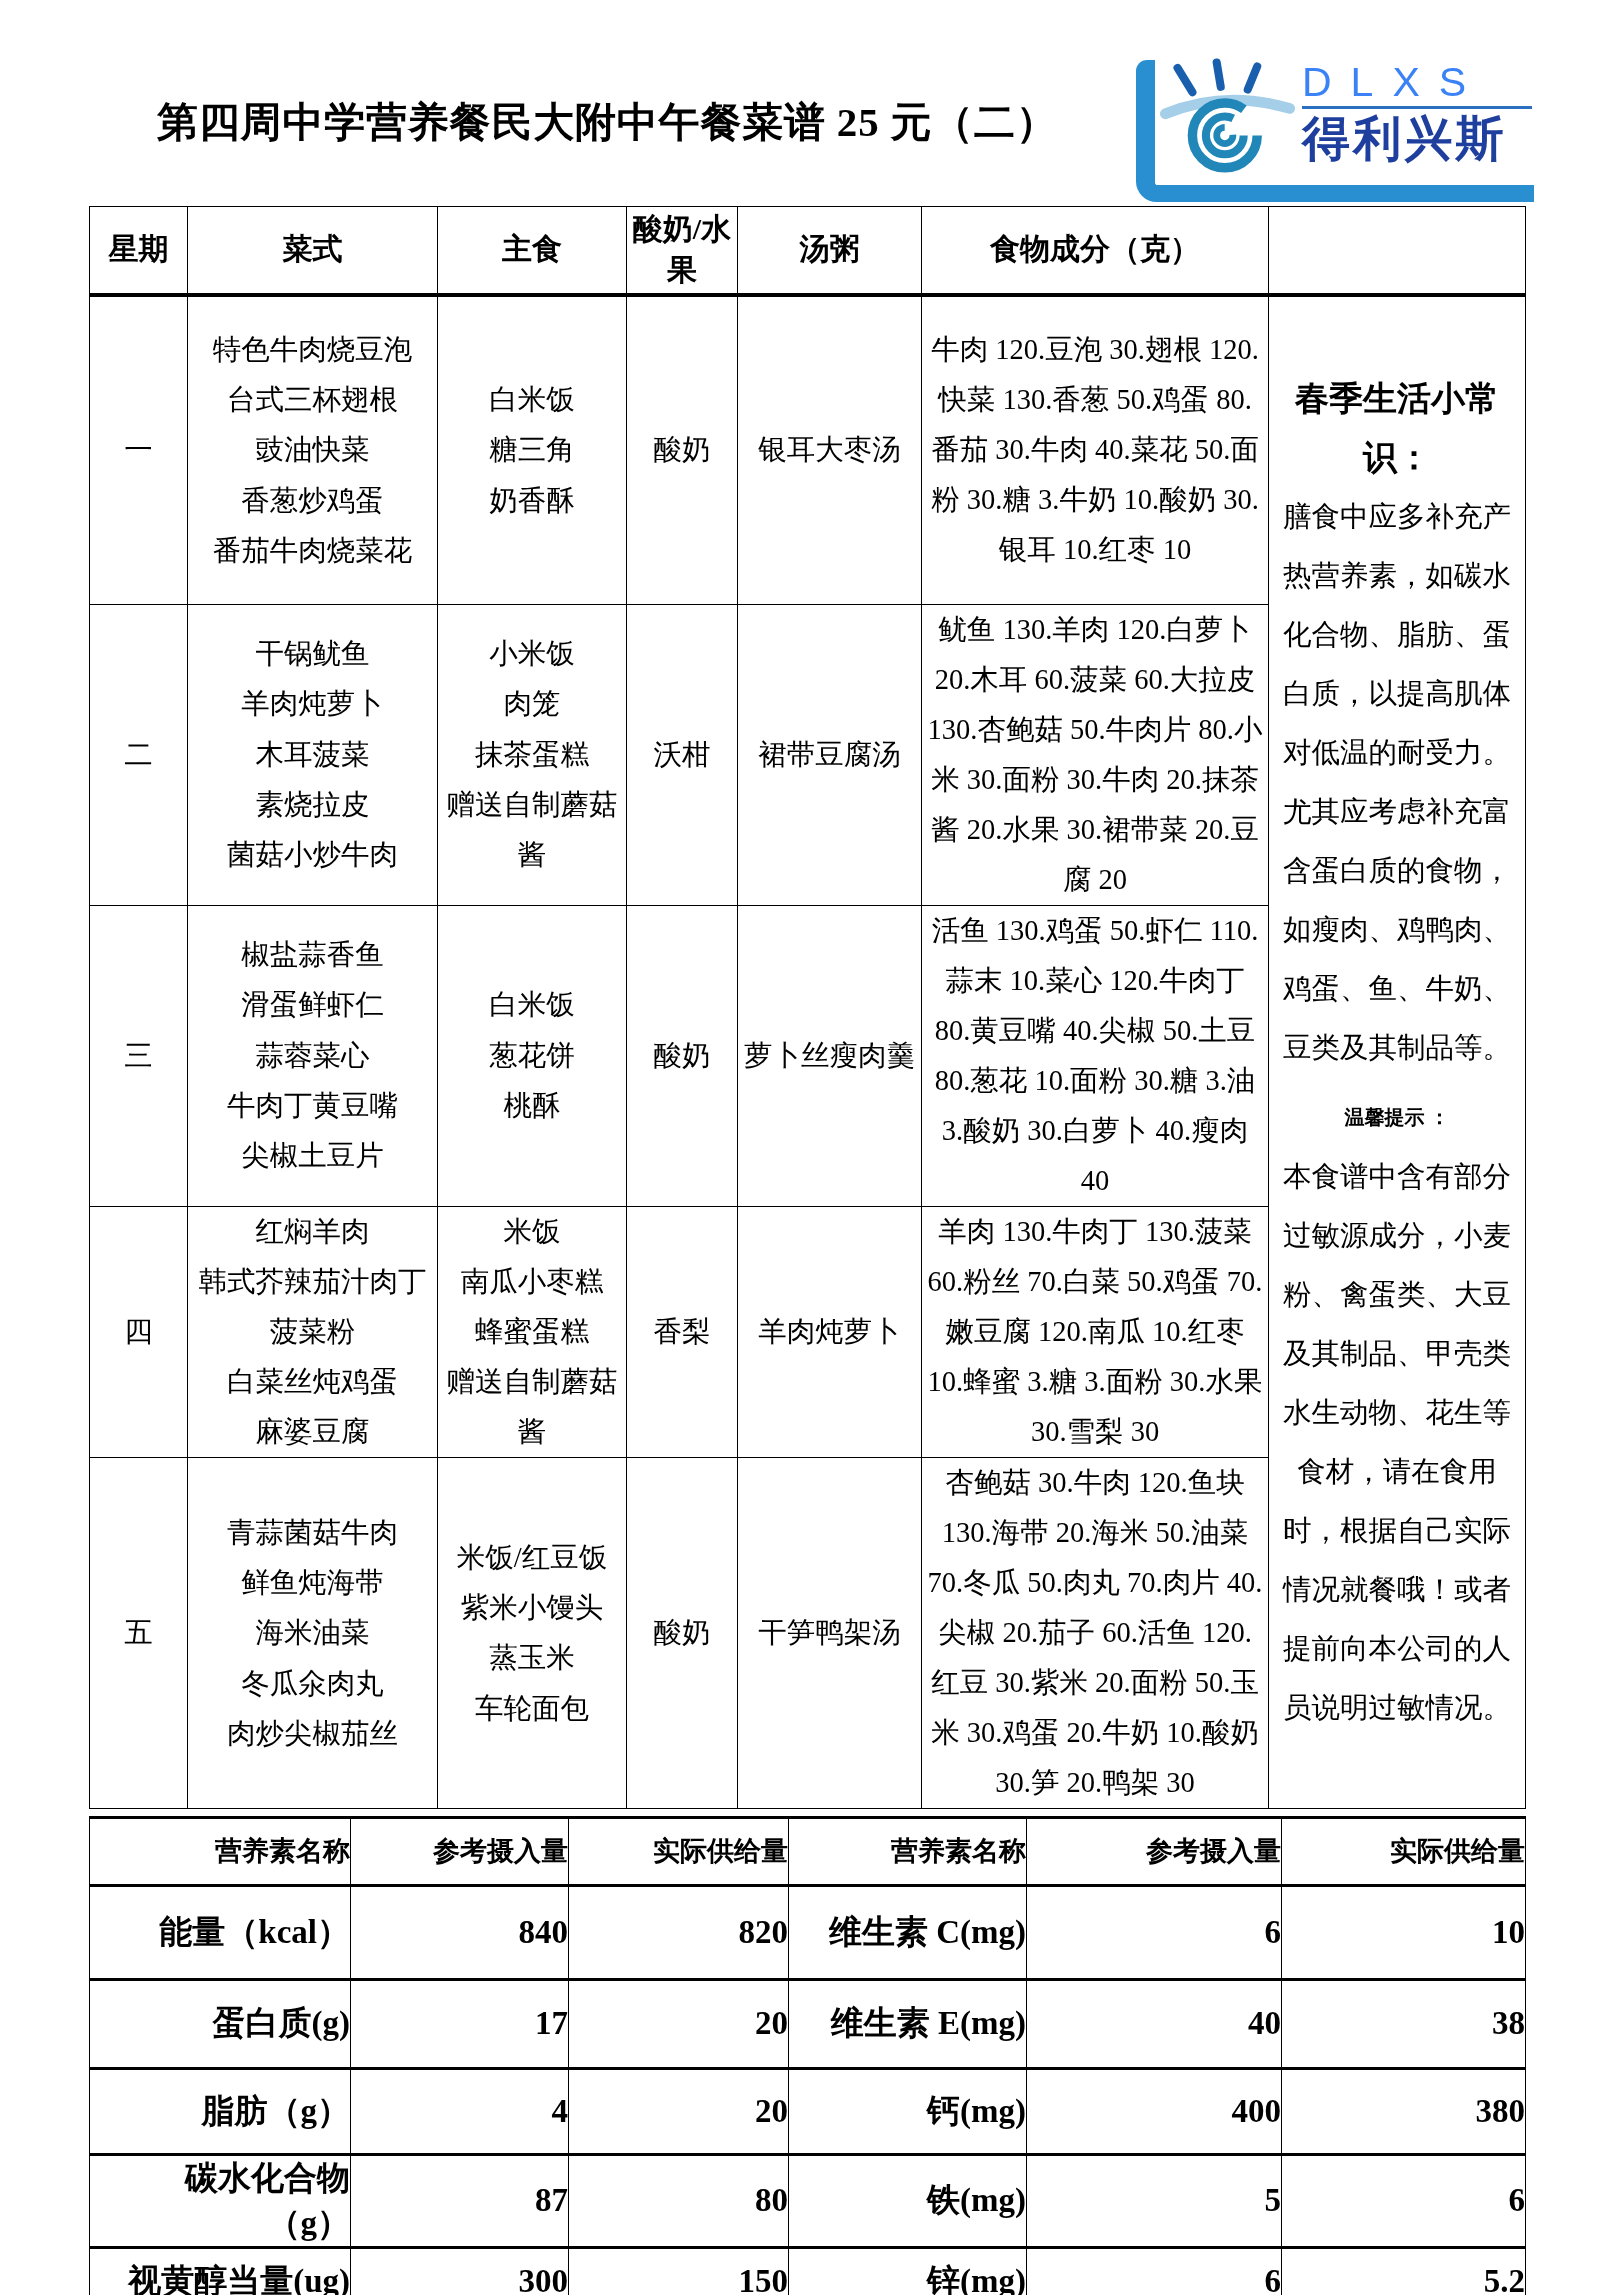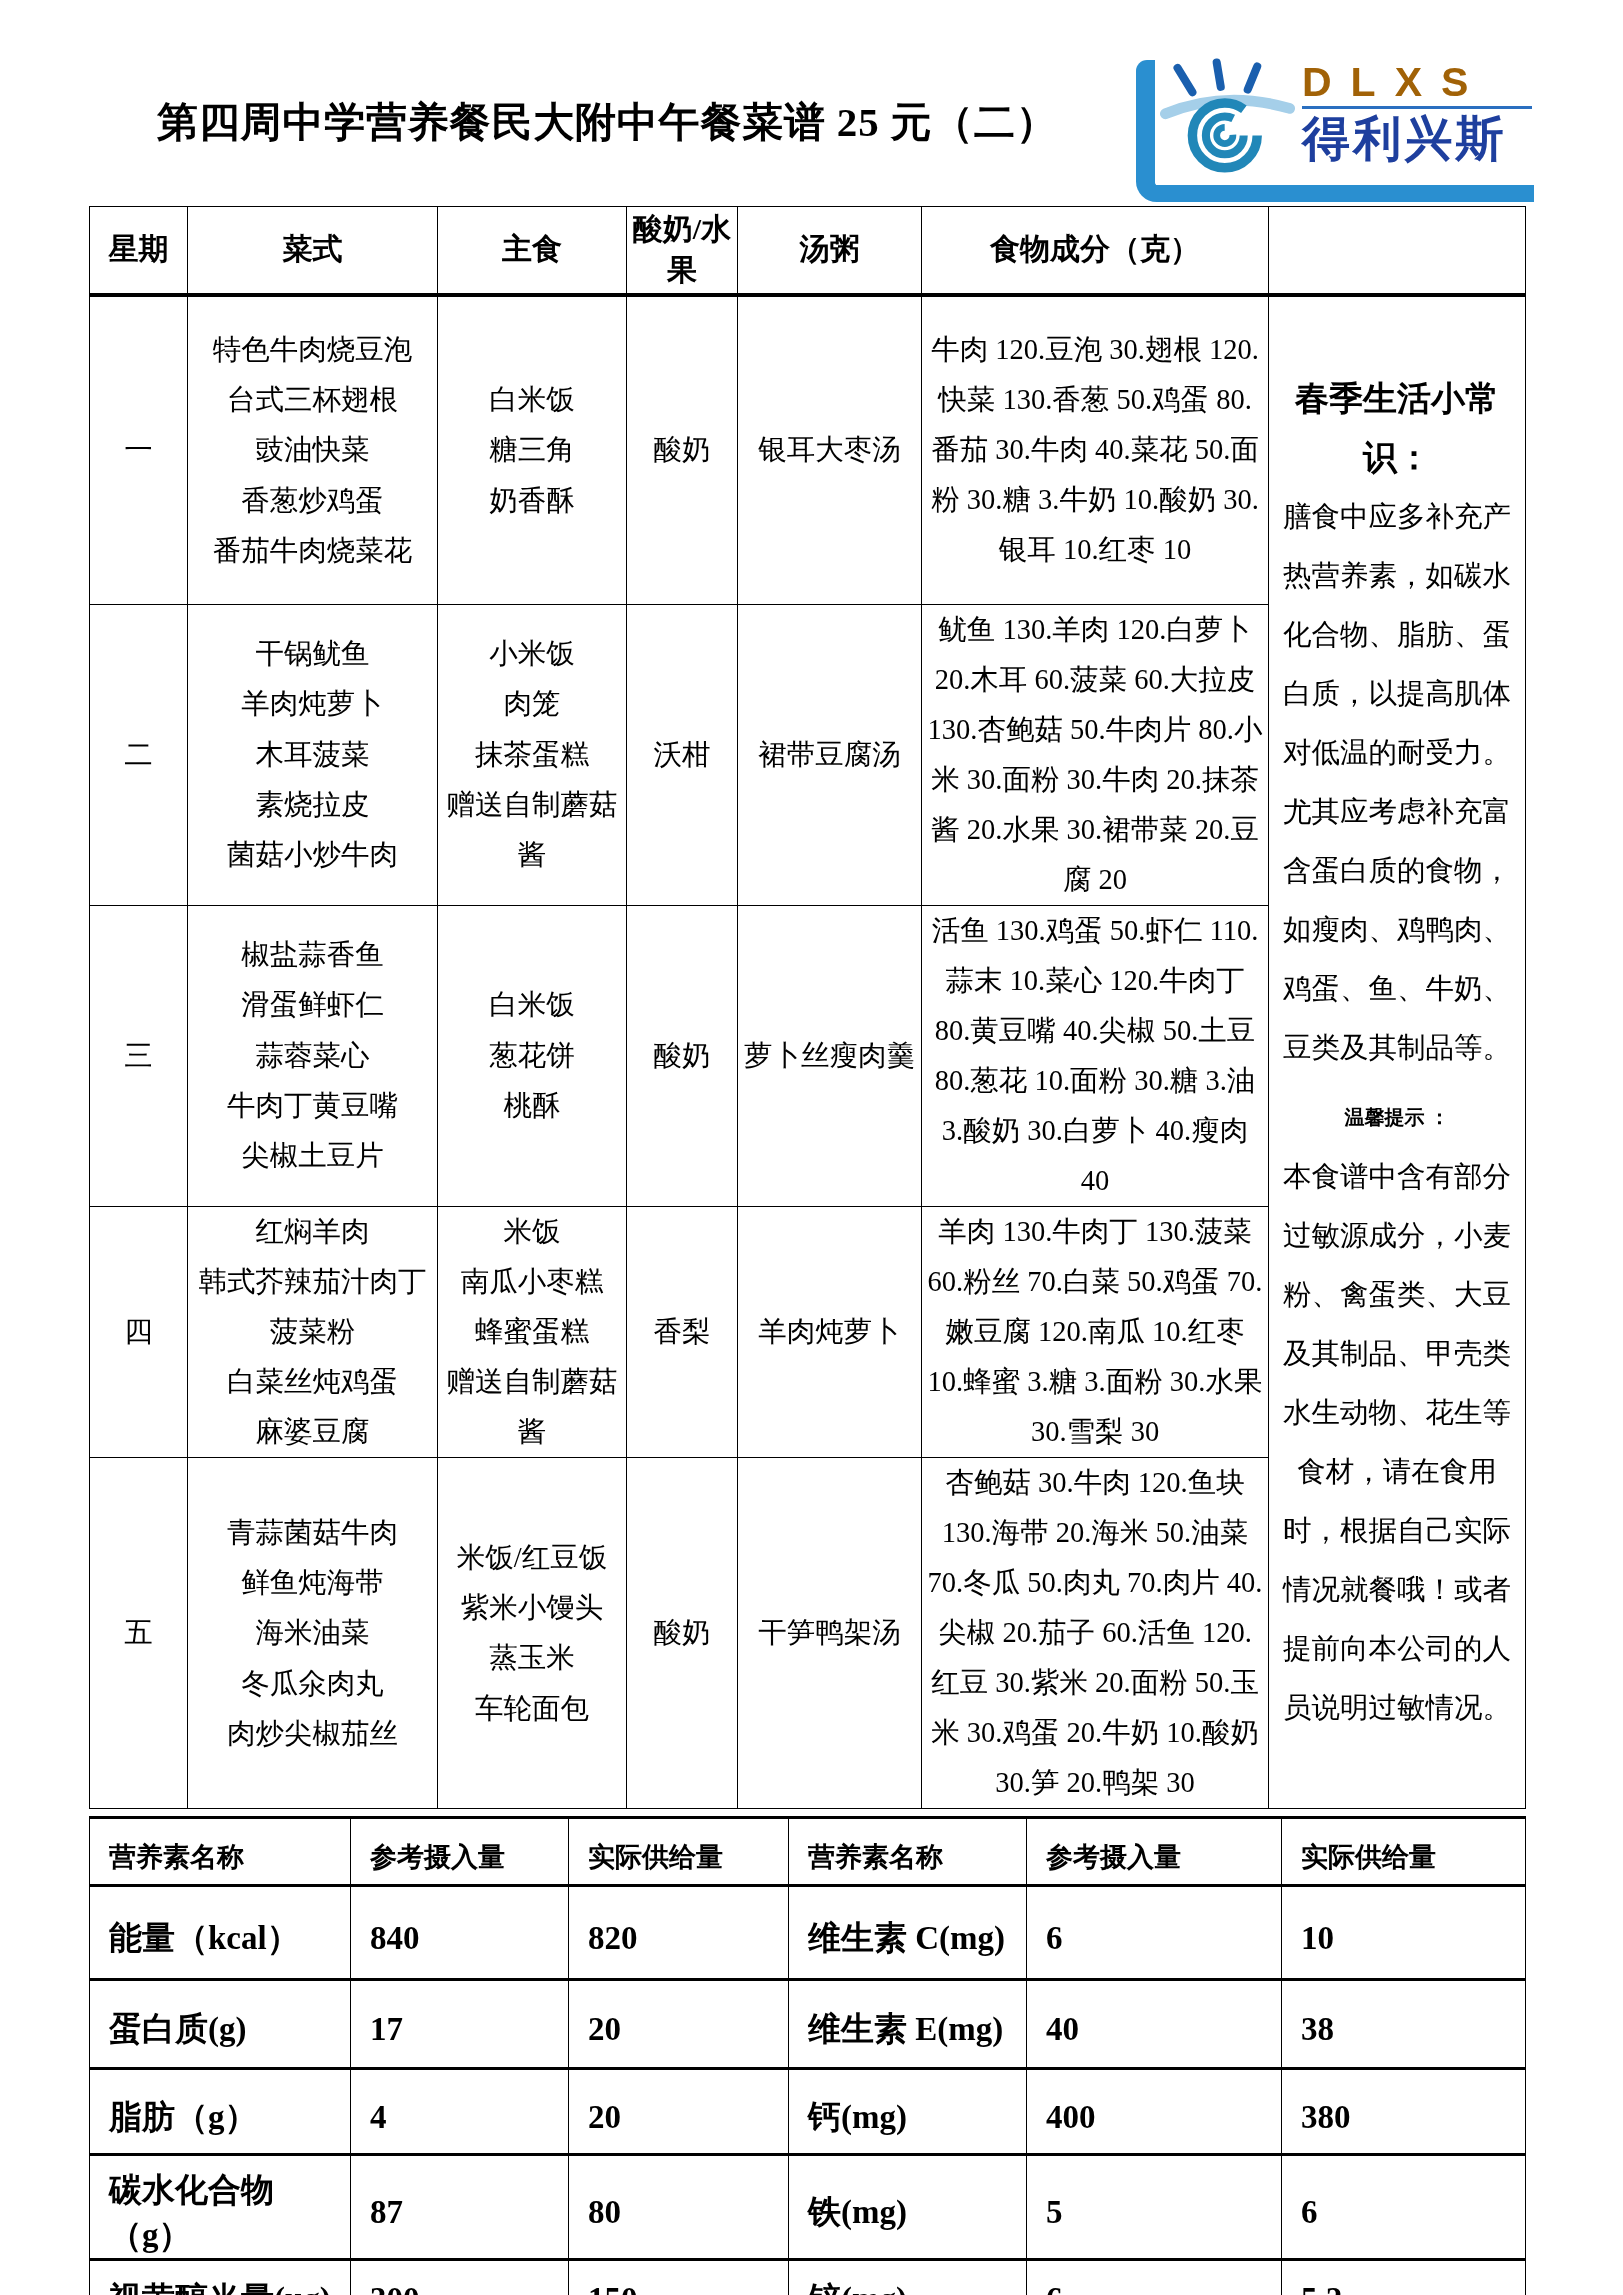--- a/index.html
+++ b/index.html
@@ -27,21 +27,21 @@
   .logo-bracket{
     position:absolute;left:0;top:4.8px;width:379px;height:125px;
     border-left:19px solid #2a8fd0;border-bottom:17.4px solid #2a8fd0;
     border-bottom-left-radius:20.6px;border-top-left-radius:11px;
   }
   .logo-eye{position:absolute;left:24px;top:1.6px;width:135px;height:119px;}
   .logo-text{position:absolute;left:166px;top:4.8px;width:230px;}
   .logo-abbr{
     display:block;
     font-family:"Liberation Sans","DejaVu Sans",sans-serif;
-    color:#a16207;font-size:41px;font-weight:bold;letter-spacing:19px;
+    color:#3b82f6;font-size:41px;font-weight:normal;letter-spacing:19px;
     border-bottom:3.2px solid #2a6fc0;padding-bottom:1.6px;line-height:1.1;
     white-space:nowrap;
   }
   .logo-cn{
     display:block;
     font-family:"Liberation Sans","DejaVu Sans",sans-serif;
     color:#1e3f9e;font-size:48px;font-weight:bold;letter-spacing:3.2px;
     line-height:1.25;white-space:nowrap;
   }
   
@@ -66,22 +66,22 @@
     padding:41px 20.6px 0 20.6px;
     font-size:24.6px;line-height:59px;
   }
   .sb-title{font-weight:bold;font-size:34px;}
   .sb-title2{font-weight:bold;font-size:20px;margin-top:11px;}
   
   .nutrition{margin:6.3px 0 0 89px;width:1436px;}
   .nutrition th,.nutrition td{
     border-left:1.6px solid #000;border-right:1.6px solid #000;
     border-top:3.2px solid #000;border-bottom:3.2px solid #000;
-    text-align:left;vertical-align:middle;
-    padding:12px 0 0 19px;overflow:hidden;
+    text-align:right;vertical-align:middle;
+    padding:0 0 0 19px;overflow:hidden;
   }
   .nutrition th{font-size:27px;font-weight:bold;}
   .nutrition td{font-size:33px;font-weight:bold;}
   .nutrition tr.hdr{height:68px;}
 </style>
 </head>
 <body>
 
 <div class="page">
 

